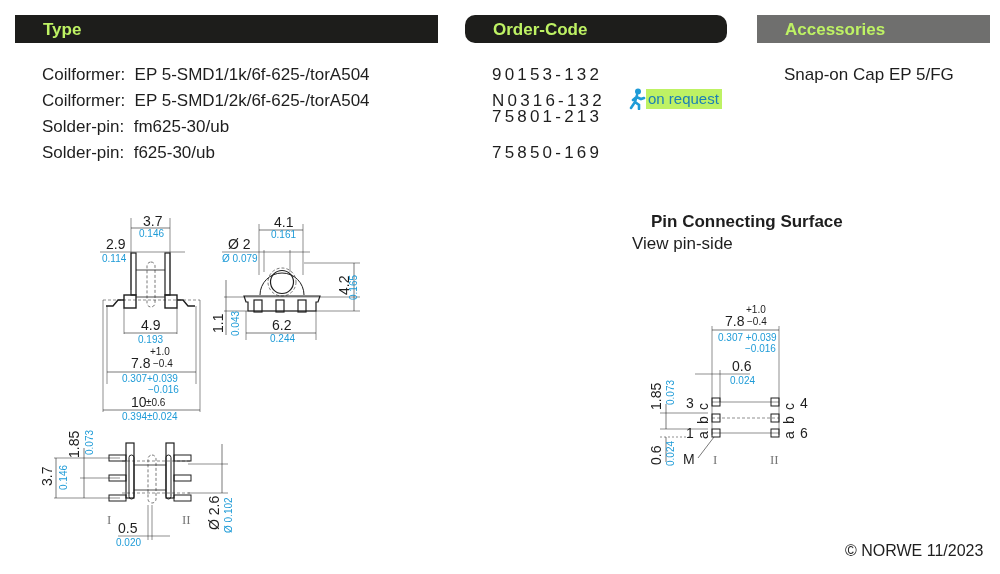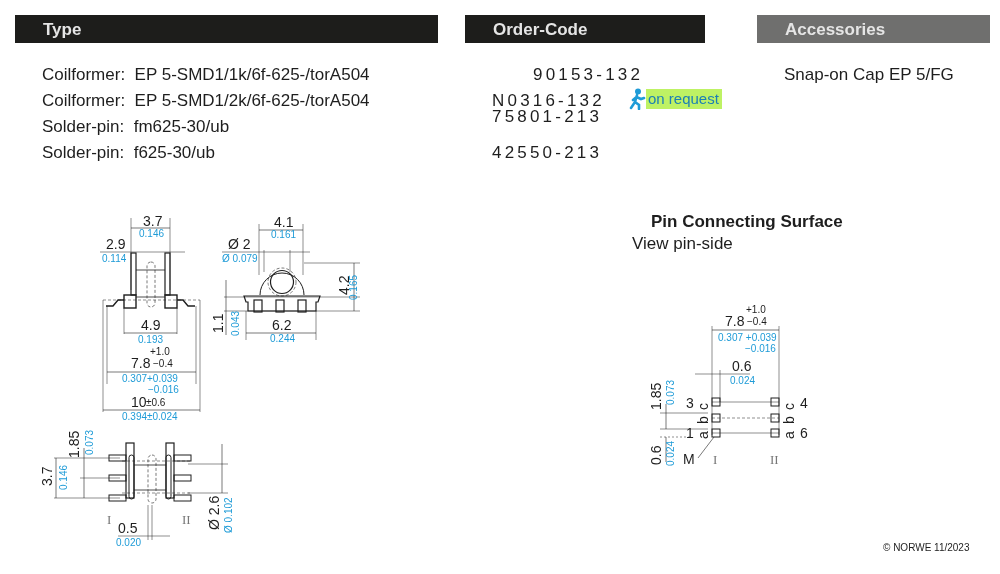--- a/index.html
+++ b/index.html
@@ -1,48 +1,48 @@
 <!DOCTYPE html>
 <html><head>
 <meta charset="utf-8">
 <style>
   html,body{margin:0;padding:0;background:#fff;}
   body{width:1000px;height:574px;position:relative;overflow:hidden;font-family:"Liberation Sans",sans-serif;color:#1e1e1e;}
-  .hdr{position:absolute;top:15px;height:28px;color:#e5e5e5;font-weight:bold;font-size:17px;line-height:30px;box-sizing:border-box;padding-left:28px;}
+  .hdr{position:absolute;top:15px;height:28px;color:#bef264;font-weight:bold;font-size:17px;line-height:30px;box-sizing:border-box;padding-left:28px;}
   .hdr.dark{background:#1d1d1b;}
   .hdr.grey{background:#6f6f6e;}
   .row{position:absolute;font-size:17px;line-height:26px;white-space:nowrap;}
   .code{letter-spacing:3.2px;}
   .badge{position:absolute;left:628px;top:88px;height:22px;display:flex;align-items:center;}
   .badge .lbl{background:#bef264;color:#1b7fb5;font-size:15px;padding:0 3px 0 2px;line-height:20px;}
   .pin-title{position:absolute;left:651px;top:212px;font-size:17px;font-weight:bold;}
   .pin-sub{position:absolute;left:632px;top:234px;font-size:17px;}
-  .copy{position:absolute;left:883px;top:542px;font-size:10px;}
+  .copy{position:absolute;left:845px;top:542px;font-size:16px;}
   svg{position:absolute;left:0;top:0;}
   svg text{font-family:"Liberation Sans",sans-serif;}
   .dim{fill:#1e1e1e;font-size:14px;}
   .dimb{fill:#1e9bd7;font-size:10px;}
   .sup{font-size:10px;fill:#1e1e1e;}
 </style>
 </head>
 <body>
 
 <div class="hdr dark" style="left:15px;width:423px;">Type</div>
-<div class="hdr dark" style="left:465px;width:240px;">Order-Code</div>
+<div class="hdr dark" style="left:465px;width:262px;border-radius:10px;">Order-Code</div>
 <div class="hdr grey" style="left:757px;width:233px;">Accessories</div>
 
 <div class="row" style="left:42px;top:62px;"><span>Coilformer:</span>&nbsp; <span>EP 5-SMD1/1k/6f-625-/torA504</span></div>
 <div class="row" style="left:42px;top:88px;"><span>Coilformer:</span>&nbsp; <span>EP 5-SMD1/2k/6f-625-/torA504</span></div>
 <div class="row" style="left:42px;top:114px;"><span>Solder-pin:</span>&nbsp; <span>fm625-30/ub</span></div>
 <div class="row" style="left:42px;top:140px;"><span>Solder-pin:</span>&nbsp; <span>f625-30/ub</span></div>
 
-<div class="row code" style="left:492px;top:62px;margin-left:41px;">90153-132</div>
+<div class="row code" style="left:492px;top:62px;">90153-132</div>
 <div class="row code" style="left:492px;top:88px;">N0316-132</div>
 <div class="row code" style="left:492px;top:104px;">75801-213</div>
-<div class="row code" style="left:492px;top:140px;">42550-213</div>
+<div class="row code" style="left:492px;top:140px;">75850-169</div>
 
 <div class="badge">
   <svg width="18" height="22" viewBox="0 0 18 22" style="position:static;">
     <circle cx="10" cy="3.5" r="3" fill="#1e9bd7"></circle>
     <path d="M9 7 L7 14 L3 20 M7 14 L11 17 L11 21 M8.5 9 L13 11 L16 10 M8.5 9 L5 12" stroke="#1e9bd7" stroke-width="2.6" fill="none" stroke-linecap="round"></path>
   </svg>
   <span class="lbl">on request</span>
 </div>
 
 <div class="row" style="left:784px;top:62px;">Snap-on Cap EP 5/FG</div>

